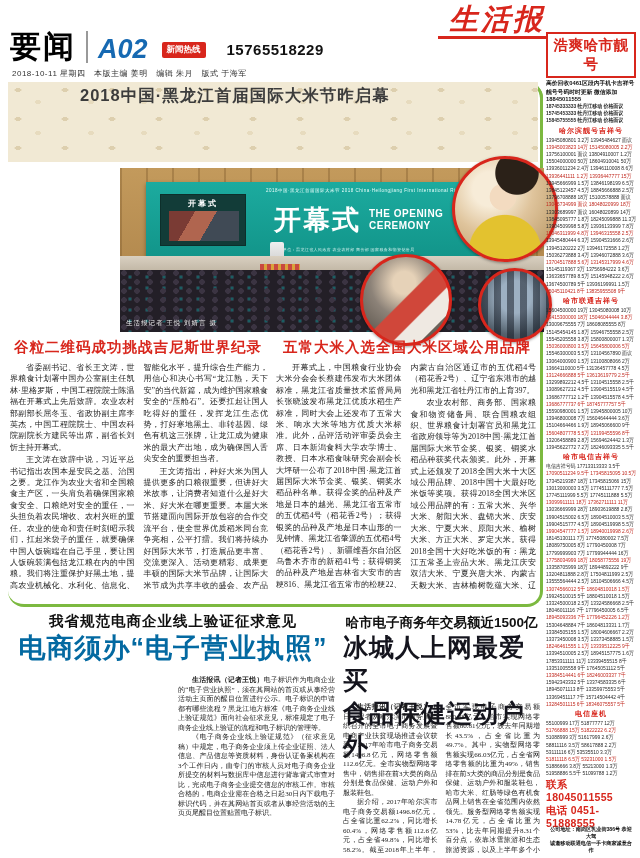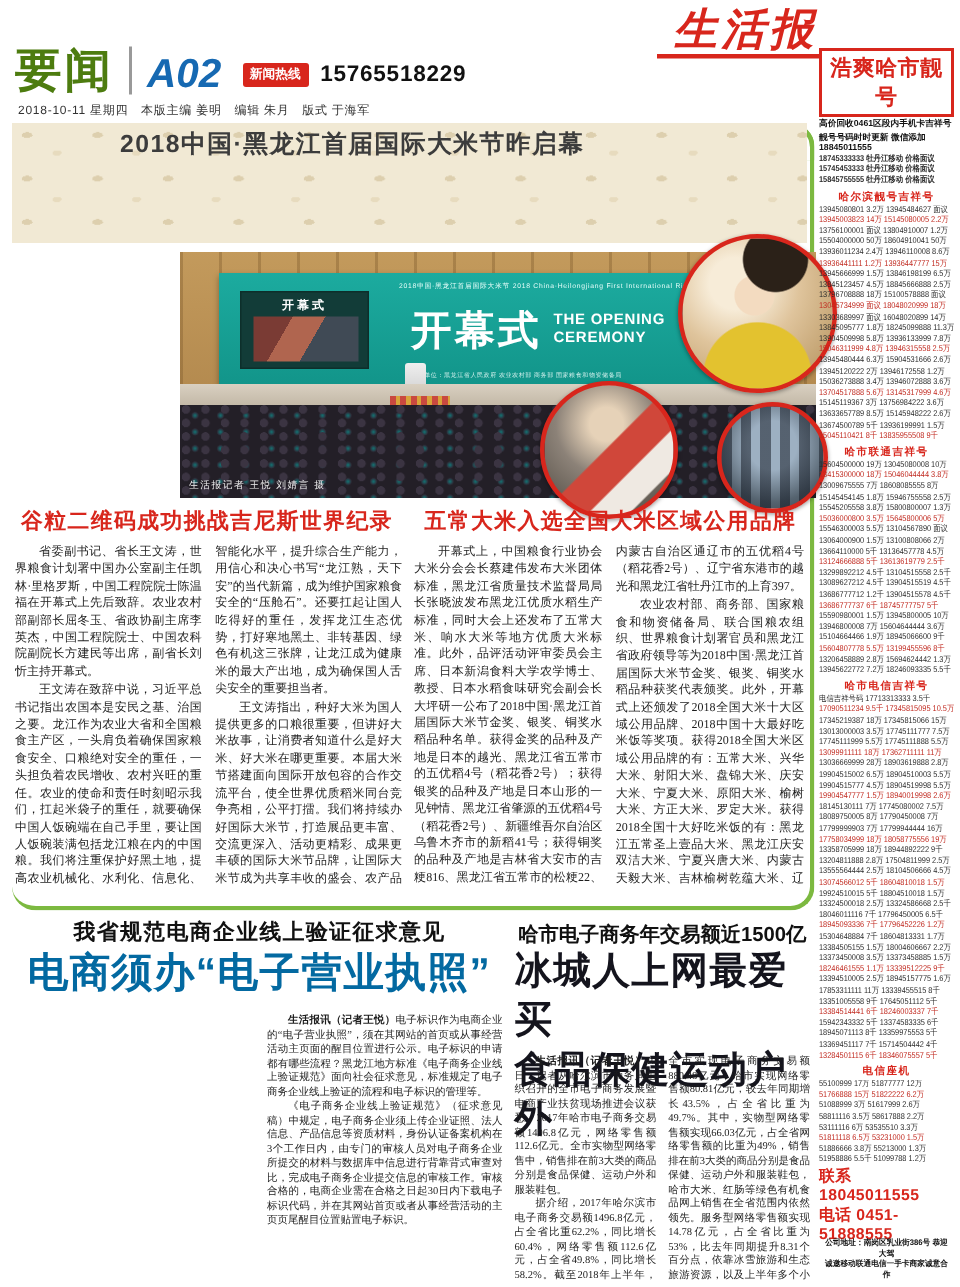--- a/index.html
+++ b/index.html
@@ -2,24 +2,24 @@
 <html><head>
 <meta charset="utf-8">
 <style>
   *{margin:0;padding:0;box-sizing:border-box}
   html,body{background:#ffffff}
   body{font-family:"Liberation Serif",serif;color:#222}
   .page{position:relative;width:640px;height:858px;background:#fff;overflow:hidden}
 
   
   .masthead{position:absolute;left:10px;top:26px;width:525px;height:38px;display:flex;align-items:flex-end;gap:8px}
-  .m-section{font-family:"Liberation Serif",serif;font-weight:bold;font-size:31px;line-height:34px;color:#4d7c0f;letter-spacing:2px}
+  .m-section{font-family:"Liberation Serif",serif;font-weight:bold;font-size:31px;line-height:34px;color:#000000;letter-spacing:2px}
   .m-div{width:2px;height:32px;background:#999;margin:0 2px 1px 2px}
   .m-pageno{font-family:"Liberation Sans",sans-serif;font-weight:bold;font-style:italic;font-size:27px;line-height:30px;color:#1669b2}
-  .m-hotline{display:flex;align-items:flex-end;gap:8px;margin:0 0 6px 6px}
+  .m-hotline{display:flex;align-items:flex-end;gap:21px;margin:0 0 6px 6px}
   .m-badge{background:#d8261c;color:#fff;font-family:"Liberation Sans",sans-serif;font-size:8.5px;font-weight:bold;padding:2px 5px;border-radius:2px}
   .m-phone{font-family:"Liberation Sans",sans-serif;font-weight:bold;font-size:15px;color:#111;letter-spacing:.5px}
   .m-logo{position:absolute;right:95px;top:0;font-family:"Liberation Serif",serif;font-weight:bold;font-style:italic;font-size:29px;color:#d8261c;letter-spacing:3px}
   .m-logo-underline{position:absolute;right:92px;top:36px;width:110px;height:2.5px;background:#d8261c}
   .dateline{position:absolute;left:12px;top:68px;font-family:"Liberation Sans",sans-serif;font-size:8px;color:#333;letter-spacing:.5px}
 
   
   .main-frame{position:absolute;left:8px;top:82px;width:535px;height:525px;border-right:3px solid #7cb940;border-bottom:3px solid #7cb940;border-radius:0 16px 16px 16px}
   .main-frame::before{content:"";position:absolute;top:0;right:-3px;width:80px;height:22px;border-top:3px solid #7cb940;border-right:3px solid #7cb940;border-top-right-radius:16px}
 

